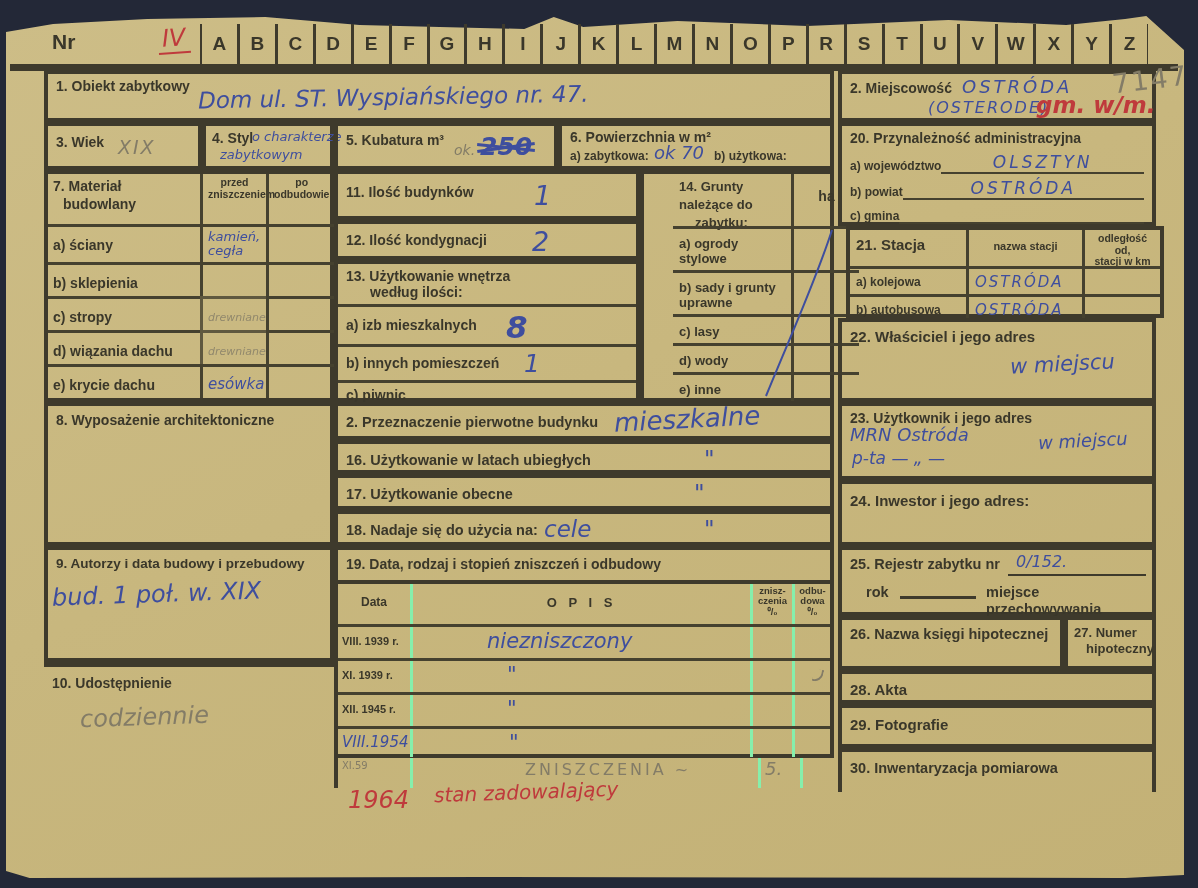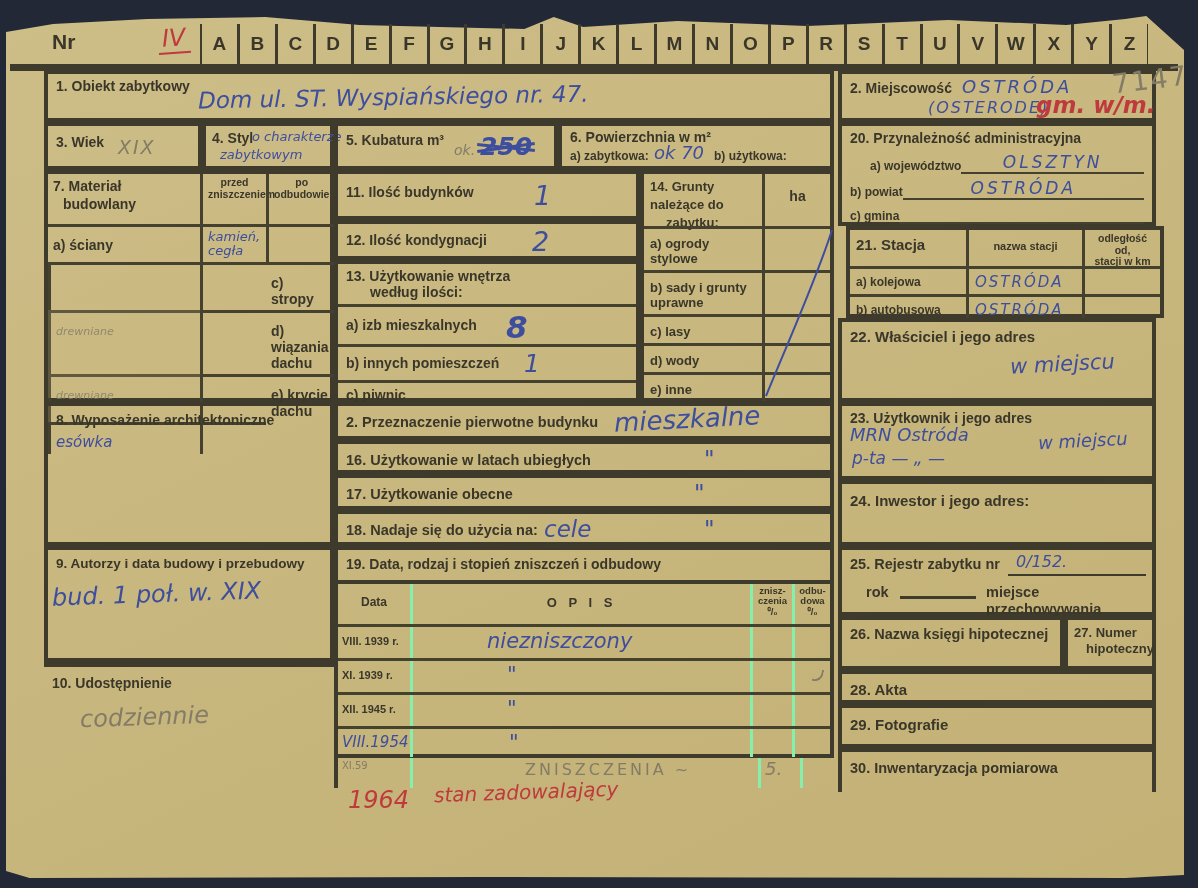--- a/index.html
+++ b/index.html
@@ -22,21 +22,21 @@
           text-align:center;font-weight:bold;font-size:19px;color:#3a372a;line-height:40px;}
   .u-line{display:inline-block;border-bottom:2px solid #3e3a2c;}
   .f20row{position:absolute;left:8px;right:8px;display:flex;align-items:flex-end;}
   .f20row .val{flex:1;border-bottom:2px solid #45412f;text-align:center;}
   .grid7{display:grid;grid-template-columns:152px 66px 1fr;grid-template-rows:50px repeat(5,1fr);
          width:100%;height:100%;}
   .grid7>div{border-top:3px solid #45412f;padding:3px 5px;box-sizing:border-box;}
   .grid7>div:nth-child(-n+3){border-top:none;}
   .grid7>.c2,.grid7>.c3{border-left:3px solid #45412f;}
   .grid14{display:grid;grid-template-columns:1fr 68px;grid-template-rows:52px repeat(5,1fr);
-          width:100%;height:100%;}
+          width:100%;height:100%;margin-left:29px;}
   .grid14>div{border-top:3px solid #45412f;padding:3px 6px;box-sizing:border-box;}
   .grid14>div:nth-child(-n+2){border-top:none;}
   .grid14>.c2{border-left:3px solid #45412f;}
   .grid21{display:grid;grid-template-columns:116px 116px 1fr;grid-template-rows:36px 1fr 1fr;
           width:100%;height:100%;}
   .grid21>div{border-top:3px solid #45412f;padding:3px 6px;box-sizing:border-box;}
   .grid21>div:nth-child(-n+3){border-top:none;}
   .grid21>.c2,.grid21>.c3{border-left:3px solid #45412f;}
   .t19{position:absolute;left:0;right:0;bottom:0;top:30px;border-top:4px solid #3e3a2c;}
   .t19row{display:grid;grid-template-columns:72px 1fr 42px 38px;box-sizing:border-box;}
@@ -118,21 +118,21 @@
   </div>
   <div class="box" style="left:558px;top:122px;width:276px;height:48px;">
     <div class="abs lbl" style="left:8px;top:3px;">6. Powierzchnia w m²</div>
     <div class="abs lbl" style="left:8px;top:24px;font-size:12px;">a) zabytkowa:</div>
     <div class="abs hw" style="left:92px;top:16px;font-size:18px;">ok 70</div>
     <div class="abs lbl" style="left:152px;top:24px;font-size:12px;">b) użytkowa:</div>
   </div>
   <div class="box" style="left:838px;top:122px;width:318px;height:104px;">
     <div class="abs lbl" style="left:8px;top:4px;">20. Przynależność administracyjna</div>
     <div class="f20row" style="top:24px;height:24px;">
-      <span class="lbl" style="font-size:12px;margin-left:20px;">a) województwo</span>
+      <span class="lbl" style="font-size:12px;">a) województwo</span>
       <span class="val hw" style="font-size:17px;letter-spacing:3px;">OLSZTYN</span>
     </div>
     <div class="f20row" style="top:50px;height:24px;">
       <span class="lbl" style="font-size:12px;">b) powiat</span>
       <span class="val hw" style="font-size:17px;letter-spacing:3px;">OSTRÓDA</span>
     </div>
     <div class="f20row" style="top:76px;height:22px;">
       <span class="lbl" style="font-size:12px;">c) gmina</span>
       <span class="val hw"></span>
     </div>
@@ -141,20 +141,21 @@
   <div class="box" style="left:44px;top:170px;width:290px;height:232px;">
     <div class="grid7">
       <div><span class="lbl">7. Materiał</span><br><span class="lbl" style="padding-left:10px;">budowlany</span></div>
       <div class="c2 small"><span>przed</span><br><span>zniszczeniem</span></div>
       <div class="c3 small"><span>po</span><br><span>odbudowie</span></div>
 
       <div class="lbl" style="padding-top:10px;">a) ściany</div>
       <div class="c2 hw" style="font-size:13px;white-space:normal;line-height:1.1;">kamień, cegła</div>
       <div class="c3"></div>
 
+      <div class="lbl" style="padding-top:10px;">b) sklepienia</div>
       <div class="c2"></div>
       <div class="c3"></div>
 
       <div class="lbl" style="padding-top:10px;">c) stropy</div>
       <div class="c2 hw pencil" style="font-size:11px;padding-top:12px;opacity:.8;">drewniane</div>
       <div class="c3"></div>
 
       <div class="lbl" style="padding-top:10px;">d) wiązania dachu</div>
       <div class="c2 hw pencil" style="font-size:11px;padding-top:12px;opacity:.8;">drewniane</div>
       <div class="c3"></div>

